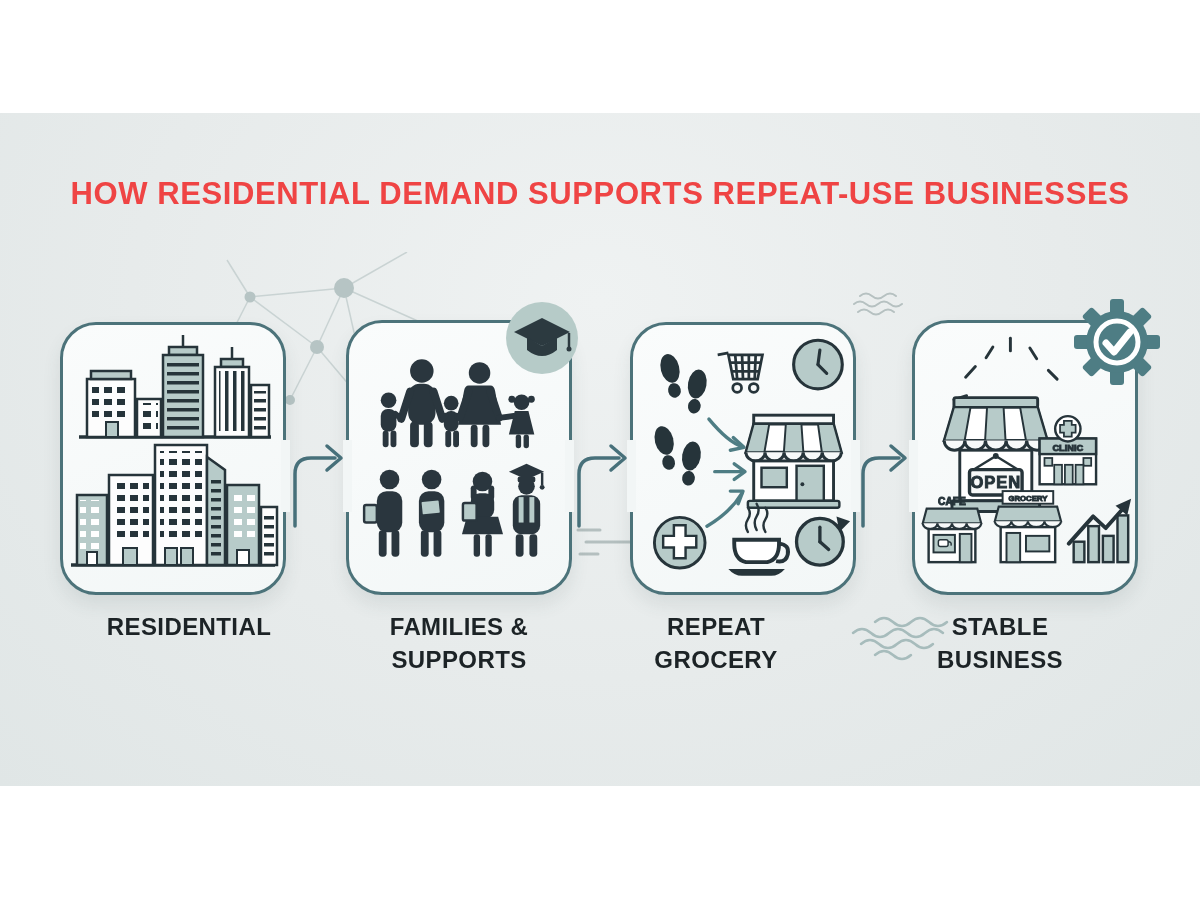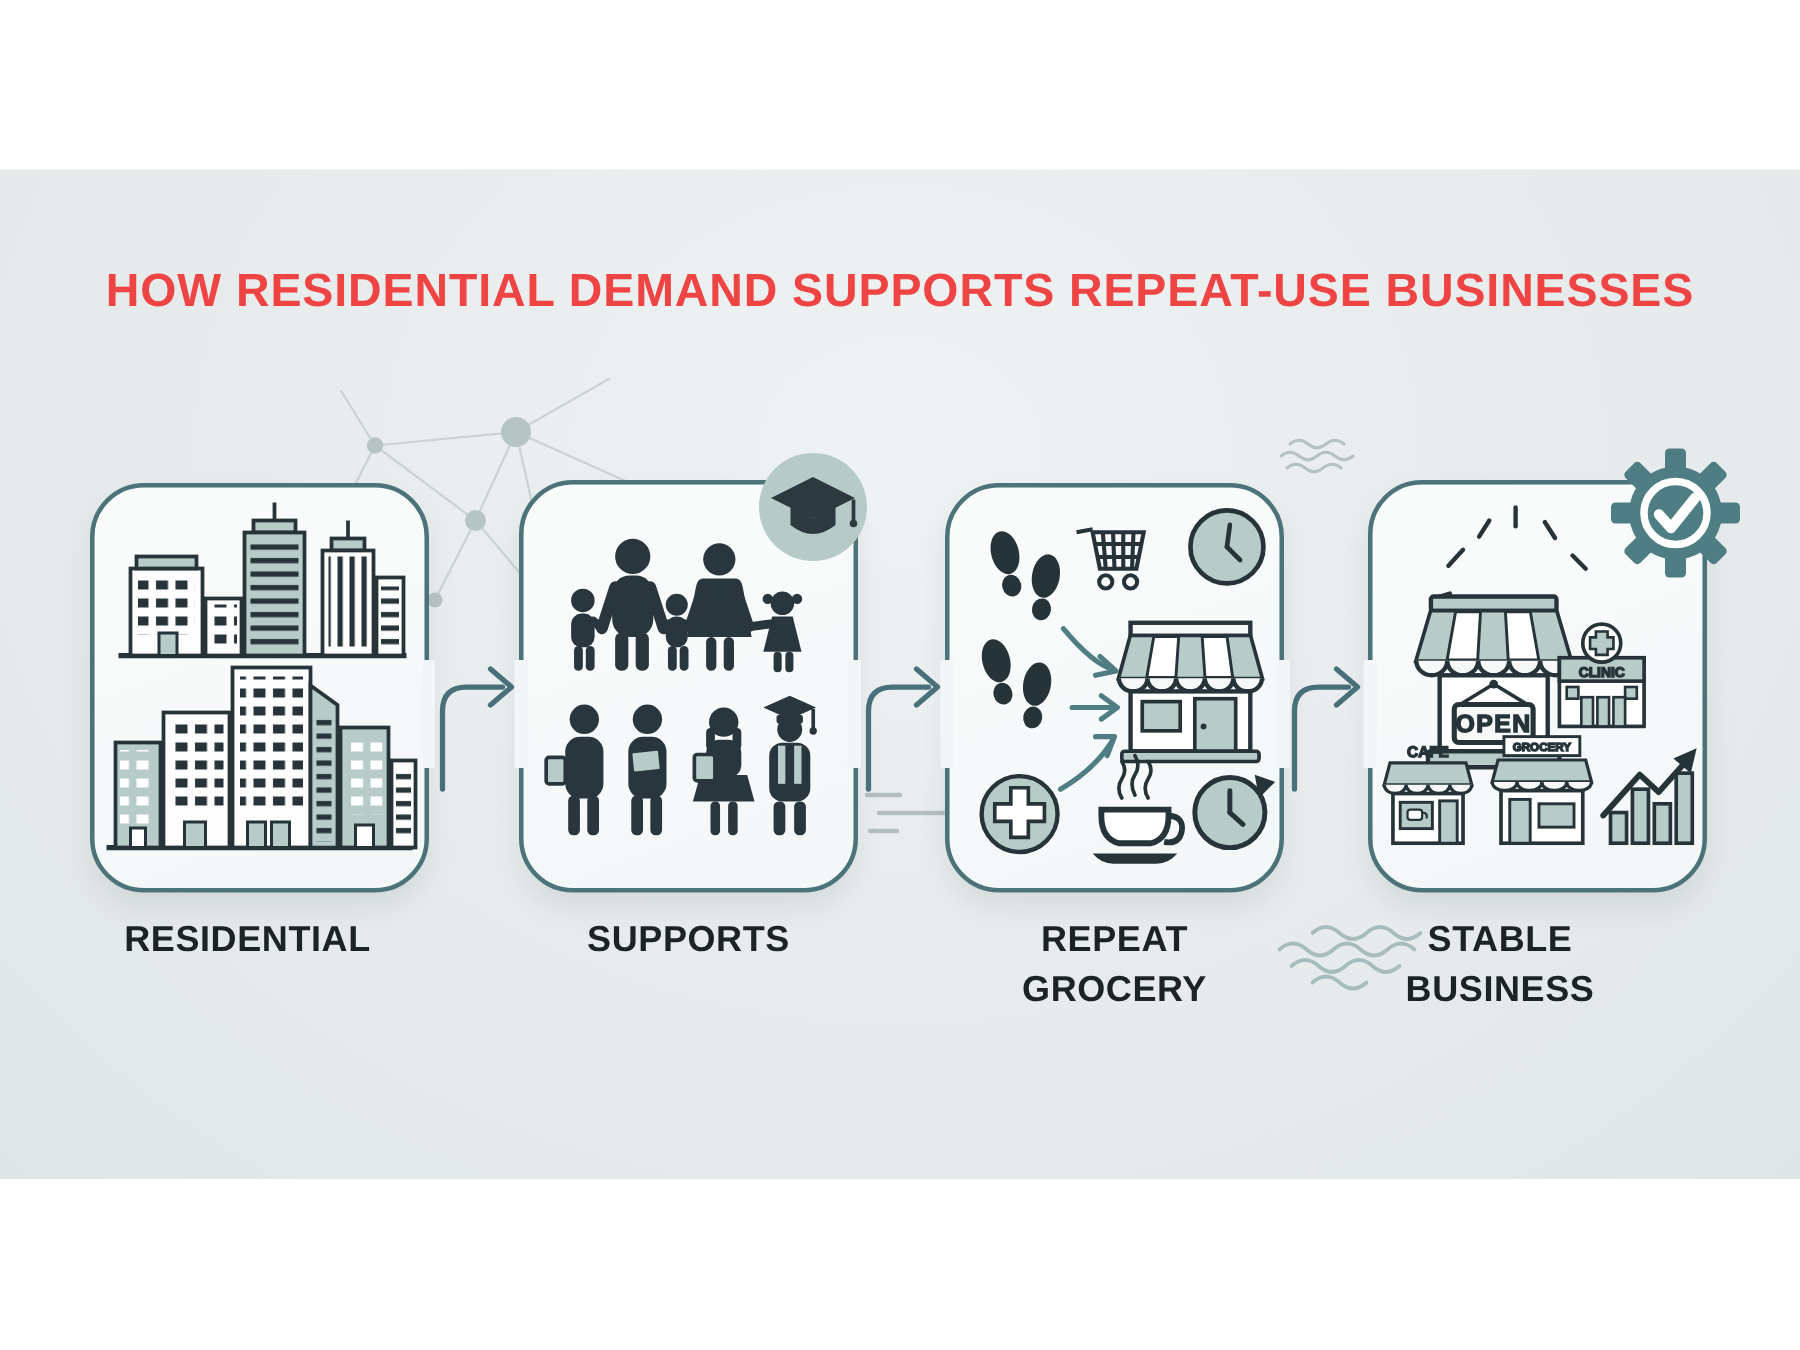--- a/index.html
+++ b/index.html
@@ -428,26 +428,27 @@
     <rect x="38" y="2" width="14" height="16" rx="3" transform="rotate(45 45 45)"></rect>
     <rect x="38" y="72" width="14" height="16" rx="3" transform="rotate(45 45 45)"></rect>
     <rect x="2" y="38" width="16" height="14" rx="3" transform="rotate(45 45 45)"></rect>
     <rect x="72" y="38" width="16" height="14" rx="3" transform="rotate(45 45 45)"></rect>
     <circle cx="45" cy="45" r="31"></circle>
   </g>
   <circle cx="45" cy="45" r="21" fill="none" stroke="#ffffff" stroke-width="5"></circle>
   <path d="M34,46 L42,55 L58,35" fill="none" stroke="#ffffff" stroke-width="7" stroke-linecap="round" stroke-linejoin="round"></path>
 </svg>
 
-<div class="step-label" style="left:52px">
+<div class="step-label" style="left:76px">
   <div>RESIDENTIAL</div>
 </div>
 <div class="step-label" style="left:346px">
+  <div>FAMILIES &amp;</div>
   <div>SUPPORTS</div>
 </div>
-<div class="step-label" style="left:630px">
+<div class="step-label" style="left:603px">
   <div>REPEAT</div>
   <div>GROCERY</div>
 </div>
 <div class="step-label" style="left:887px">
   <div>STABLE</div>
   <div>BUSINESS</div>
 </div>
 
 </body></html>

